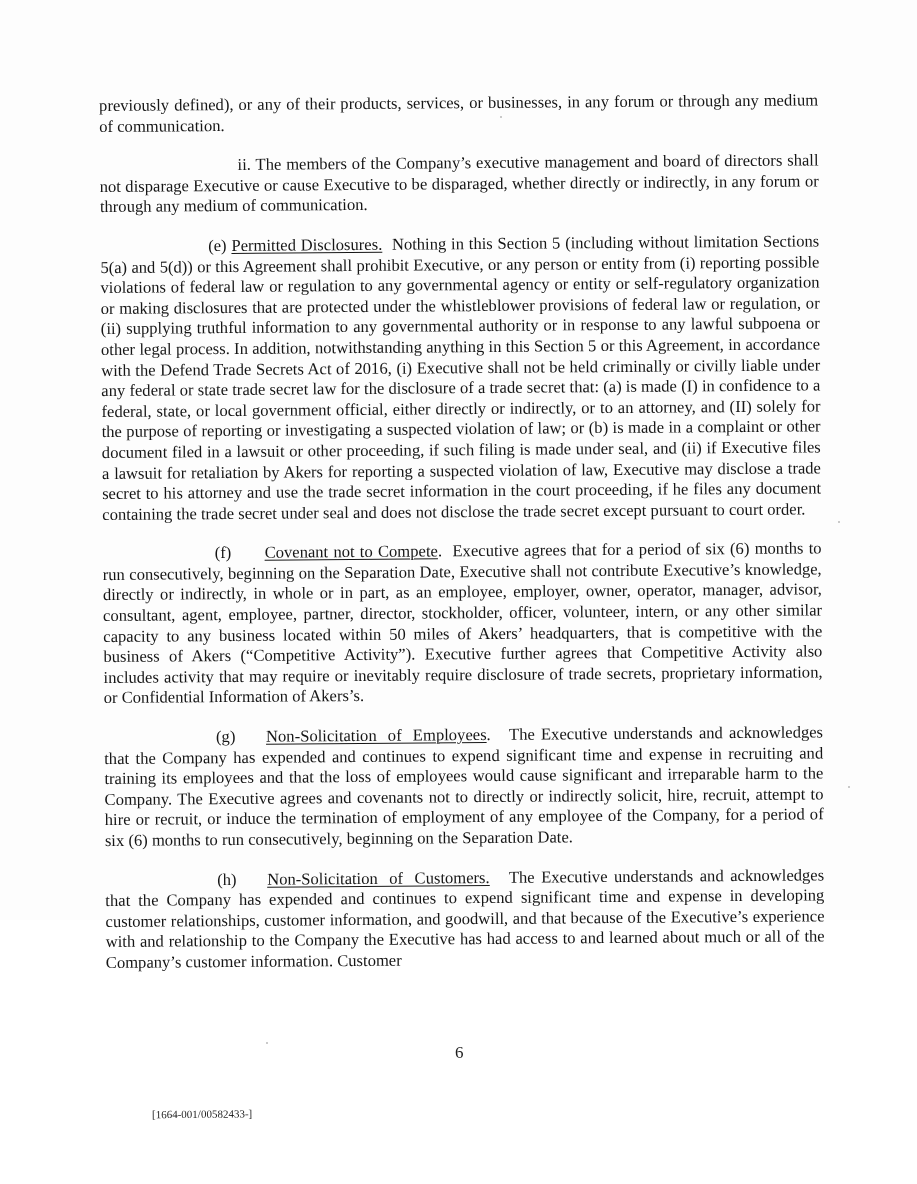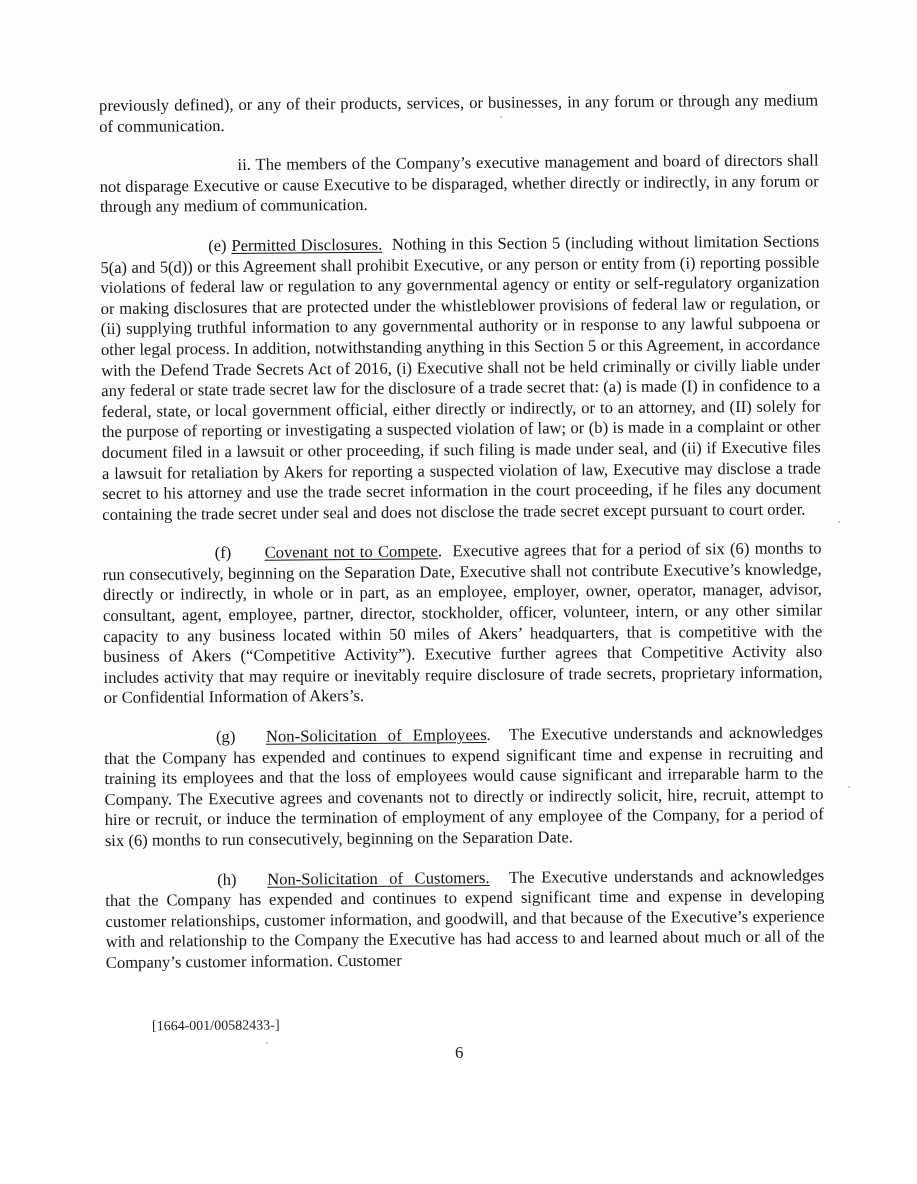--- a/index.html
+++ b/index.html
@@ -59,23 +59,23 @@
       text-decoration: underline;
       text-underline-offset: 2px;
       text-decoration-thickness: 1px;
     }
     .spread {
       word-spacing: 5px;
     }
     .footer-id {
       position: absolute;
       left: 104px;
-      top: 1018px;
+      top: 1108px;
       font-family: "Liberation Serif", "DejaVu Serif", serif;
-      font-size: 14px;
+      font-size: 11px;
       color: #1e1e1e;
       transform: rotate(-0.45deg);
       padding-left: 48px;
     }
     .page-num {
       position: absolute;
       left: 455px;
       top: 1043px;
       font-family: "Liberation Serif", "DejaVu Serif", serif;
       font-size: 17px;

